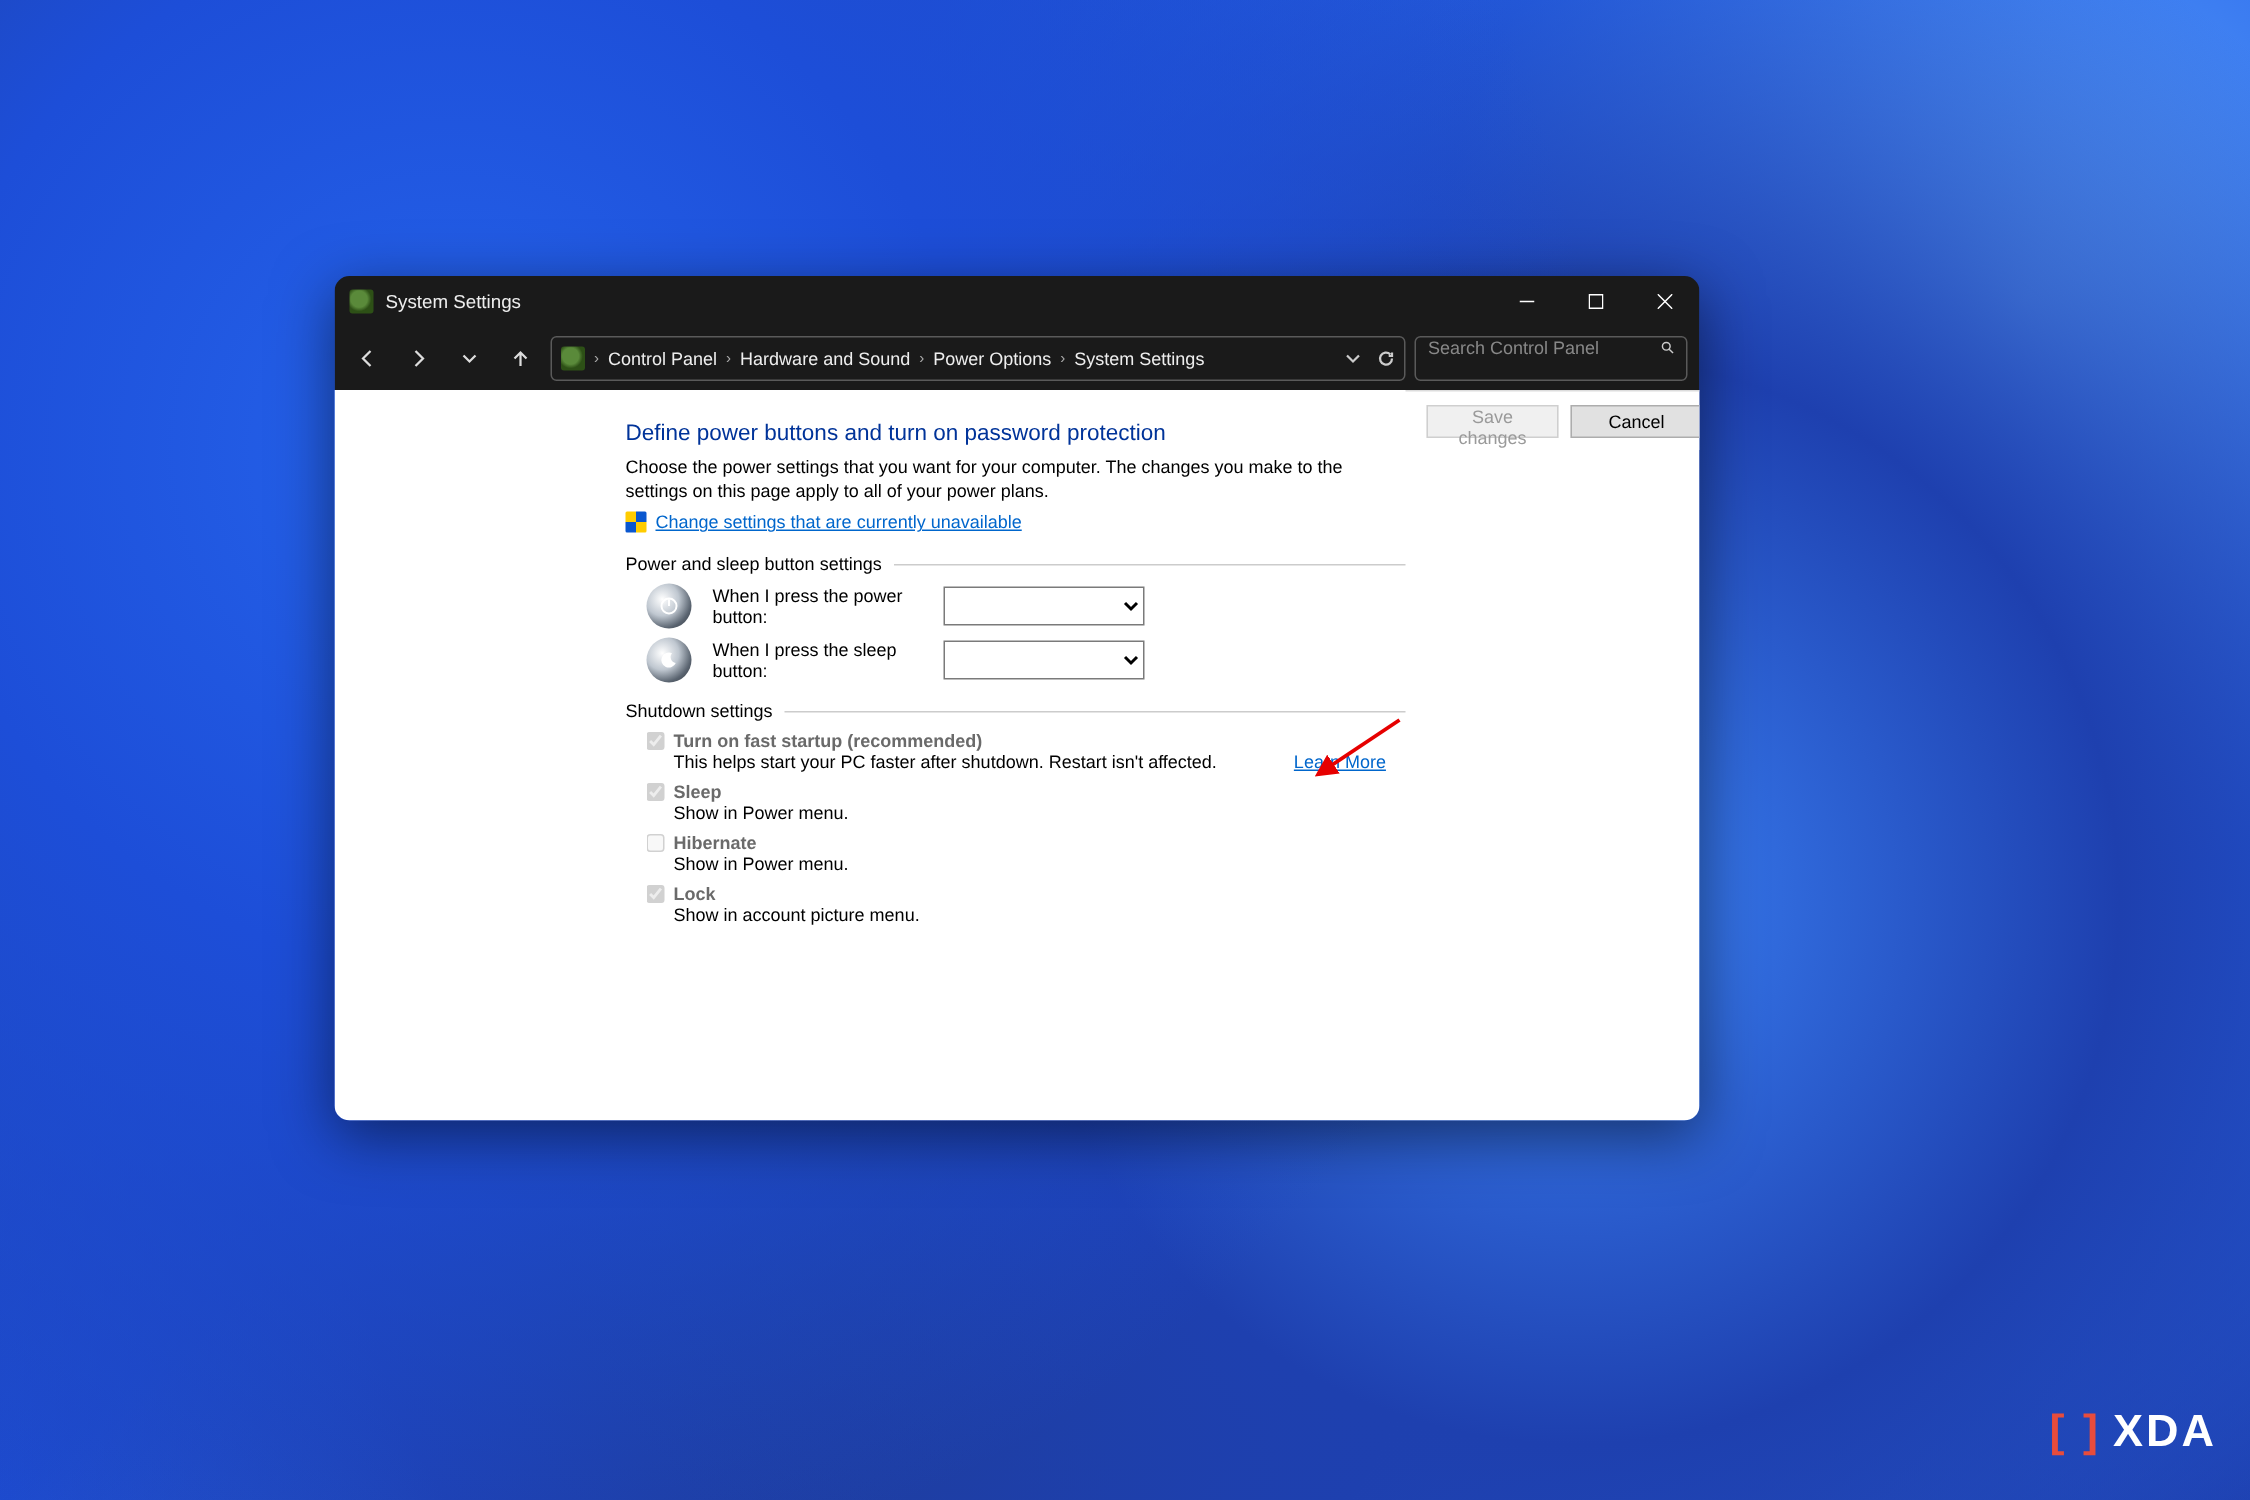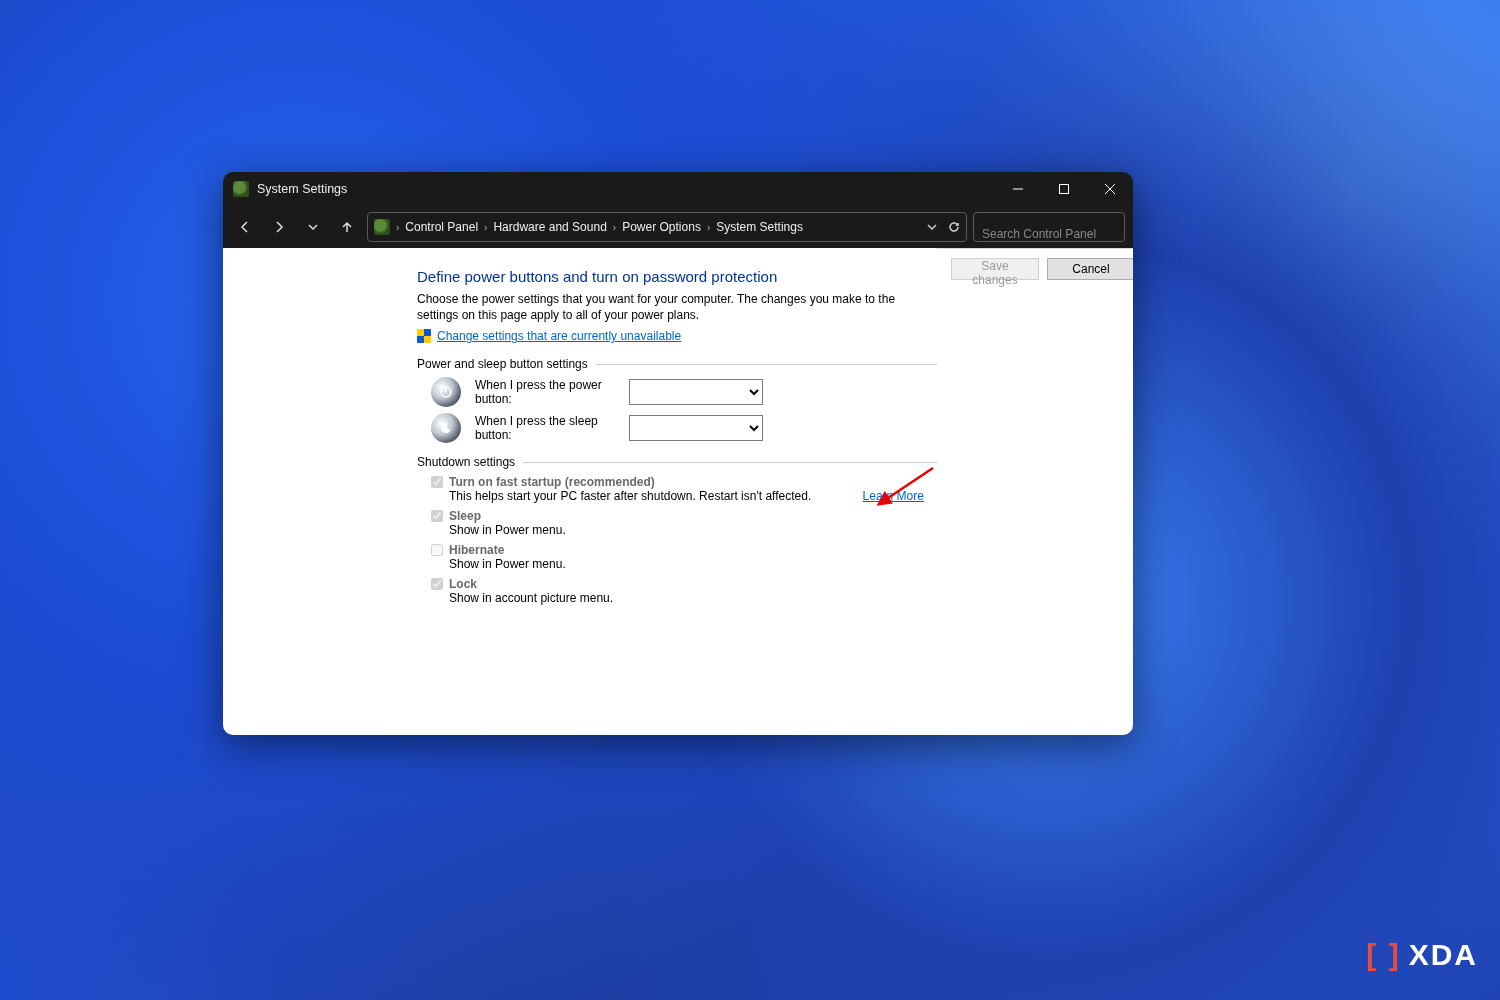--- a/index.html
+++ b/index.html
@@ -11,21 +11,21 @@
   background:
     radial-gradient(circle at 20% 30%, #2563eb 0%, #1d4ed8 25%, transparent 55%),
     radial-gradient(circle at 70% 60%, #3b82f6 0%, #1e40af 30%, transparent 60%),
     radial-gradient(circle at 90% 20%, #60a5fa 0%, #2563eb 25%, transparent 55%),
     radial-gradient(circle at 40% 80%, #1e3a8a 0%, #1e40af 30%, transparent 60%),
     linear-gradient(135deg, #1e3a8a 0%, #1d4ed8 40%, #3b82f6 70%, #1e40af 100%);
 }
 
 
 .window {
-  position: absolute; left: 223px; top: 172px; width: 910px; height: 563px;
+  position: absolute; left: 223px; top: 184px; width: 910px; height: 563px;
   border-radius: 10px; overflow: hidden;
   box-shadow: 0 10px 40px rgba(0,0,0,.5);
   display: flex; flex-direction: column;
 }
 
 
 .titlebar {
   height: 34px; background: #1a1a1a; display: flex; align-items: center; color: #eee;
   padding-left: 10px; font-size: 12.5px;
 }
@@ -46,22 +46,22 @@
   flex: 1; height: 30px; border: 1px solid #5a5a5a; border-radius: 4px;
   display: flex; align-items: center; padding: 0 6px; gap: 4px; color: #eee; font-size: 12px;
 }
 .addr .cp-icon { width: 16px; height: 16px; border-radius: 2px;
   background: radial-gradient(circle at 40% 40%, #5a8a3a 40%, #2d5016 60%); }
 .chev { color: #aaa; font-size: 10px; margin: 0 2px; }
 .addr .spacer { flex: 1; }
 .addr-end { display:flex; align-items:center; gap:10px; color:#ccc; }
 .addr-end svg { width:12px; height:12px; stroke:#ccc; stroke-width:1.5; fill:none; }
 .search {
-  width: 152px; height: 30px; border: 1px solid #5a5a5a; border-radius: 4px;
-  display: flex; align-items: flex-end; padding: 0 8px; color: #888;
+  width: 182px; height: 30px; border: 1px solid #5a5a5a; border-radius: 4px;
+  display: flex; align-items: flex-start; padding: 0 8px; color: #888;
 }
 .search input { flex:1; background: transparent; border: none; outline: none; color: #ddd; font-size: 12px; }
 .search input::placeholder { color: #888; }
 .search svg { width: 13px; height: 13px; stroke: #ccc; stroke-width: 1.5; fill: none; }
 
 
 .content {
   flex: 1; background: #fff; display: flex; flex-direction: row; overflow: hidden;
 }
 .content-body { flex: 1; padding: 20px 0 0 0; }

